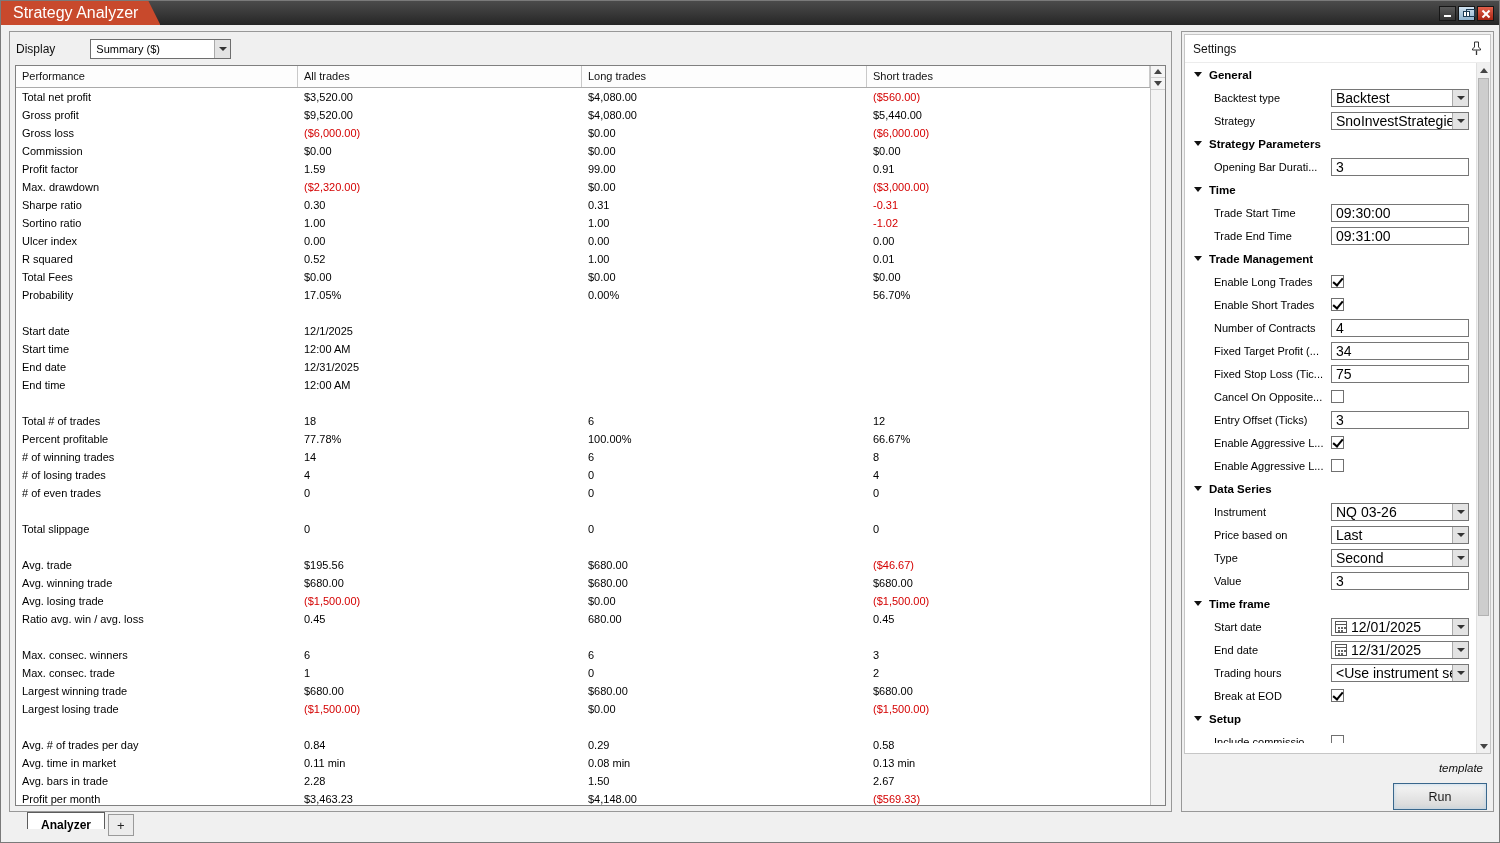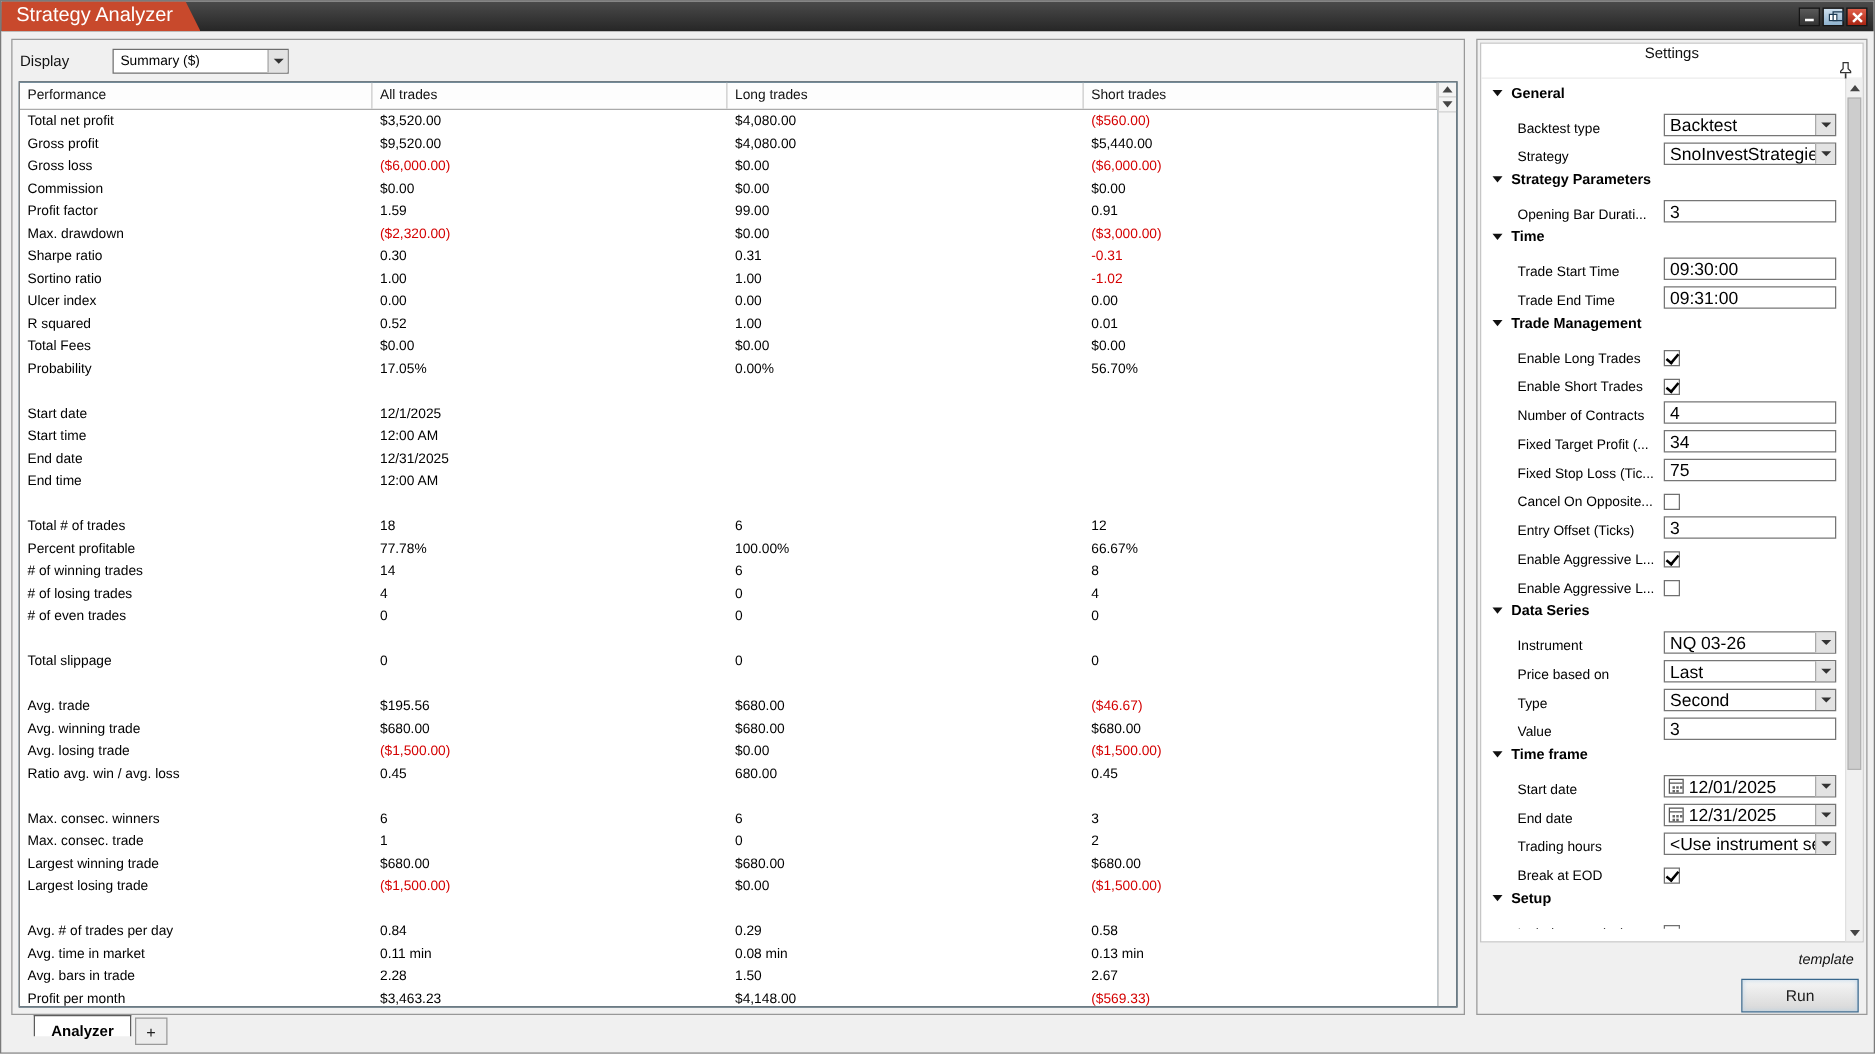--- a/index.html
+++ b/index.html
@@ -49,21 +49,21 @@
   .combo-text { flex:1; padding-left:5px; white-space:nowrap; overflow:hidden; }
   .dd-btn {
     width:16px; align-self:stretch; background:#e3e3e3; border-left:1px solid #aaa;
     display:flex; align-items:center; justify-content:center; flex-shrink:0;
   }
   .dd-arrow { width:0; height:0; border-left:4px solid transparent; border-right:4px solid transparent; border-top:4px solid #333; }
   .display-combo { width:141px;margin-left:28px; }
   
   .table-wrap {
     position:absolute; left:5px; right:5px; top:33px; bottom:5px;
-    border:1px solid #808080; background:#0c4a6e; overflow:hidden;
+    border:1px solid #808080; background:#15803d; overflow:hidden;
   }
   .thead { display:flex; height:22px; background:#fdfdfd; border-bottom:1px solid #aaa; padding-right:15px; }
   .th {
     font-size:11px; color:#111; padding:4px 0 0 6px;
     border-right:1px solid #c9c9c9; white-space:nowrap; overflow:hidden; cursor:pointer;
   }
   .c0 { width:282px; flex-shrink:0; }
   .c1 { width:284px; flex-shrink:0; }
   .c2 { width:285px; flex-shrink:0; }
   .c3 { flex:1; min-width:0; }
@@ -85,28 +85,28 @@
   .right-panel {
     position:absolute; left:1180px; top:30px; width:313px; height:781px;
     border:1px solid #989898; background:#f0f0f0;
   }
   .settings-box {
     position:absolute; left:2px; top:2px; right:2px; height:720px;
     background:#fff; border:1px solid #c6c6c6;
   }
   .settings-header {
     height:28px; display:flex; align-items:center; padding:0 8px;
-    font-size:12px; color:#111; border-bottom:1px solid #ececec;flex-direction:column;
+    font-size:12px; color:#111; border-bottom:1px solid #ececec;
   }
   .pin-icon { margin-left:auto; cursor:pointer; display:flex; }
   .settings-body { position:absolute; top:28px; left:0; right:14px; height:680px; overflow:hidden; }
   .sec-header { height:23px; display:flex; align-items:center; gap:7px; padding-left:9px; cursor:pointer; }
   .sec-tri { width:0; height:0; border-left:4px solid transparent; border-right:4px solid transparent; border-top:5px solid #111; }
   .sec-label { font-size:11.5px; font-weight:bold; color:#000; }
-  .field-row { height:23px; display:flex; align-items:flex-end; padding-left:29px; }
+  .field-row { height:23px; display:flex; align-items:center; padding-left:29px; }
   .field-label { flex:1; font-size:11px; color:#000; white-space:nowrap; overflow:hidden; padding-right:4px; }
   .field-control { width:138px; margin-right:7px; flex-shrink:0; display:flex; align-items:center; }
   .ctl-box {
     height:18px; width:100%; border:1px solid #767676; background:#fff;
     display:flex; align-items:center; font-size:14px; cursor:text;
   }
   .ctl-box.ctl-click { cursor:pointer; }
   .ctl-text { flex:1; padding-left:4px; white-space:nowrap; overflow:hidden; min-width:0; }
   .checkbox {
     width:13px; height:13px; border:1px solid #707070; background:#fff;

